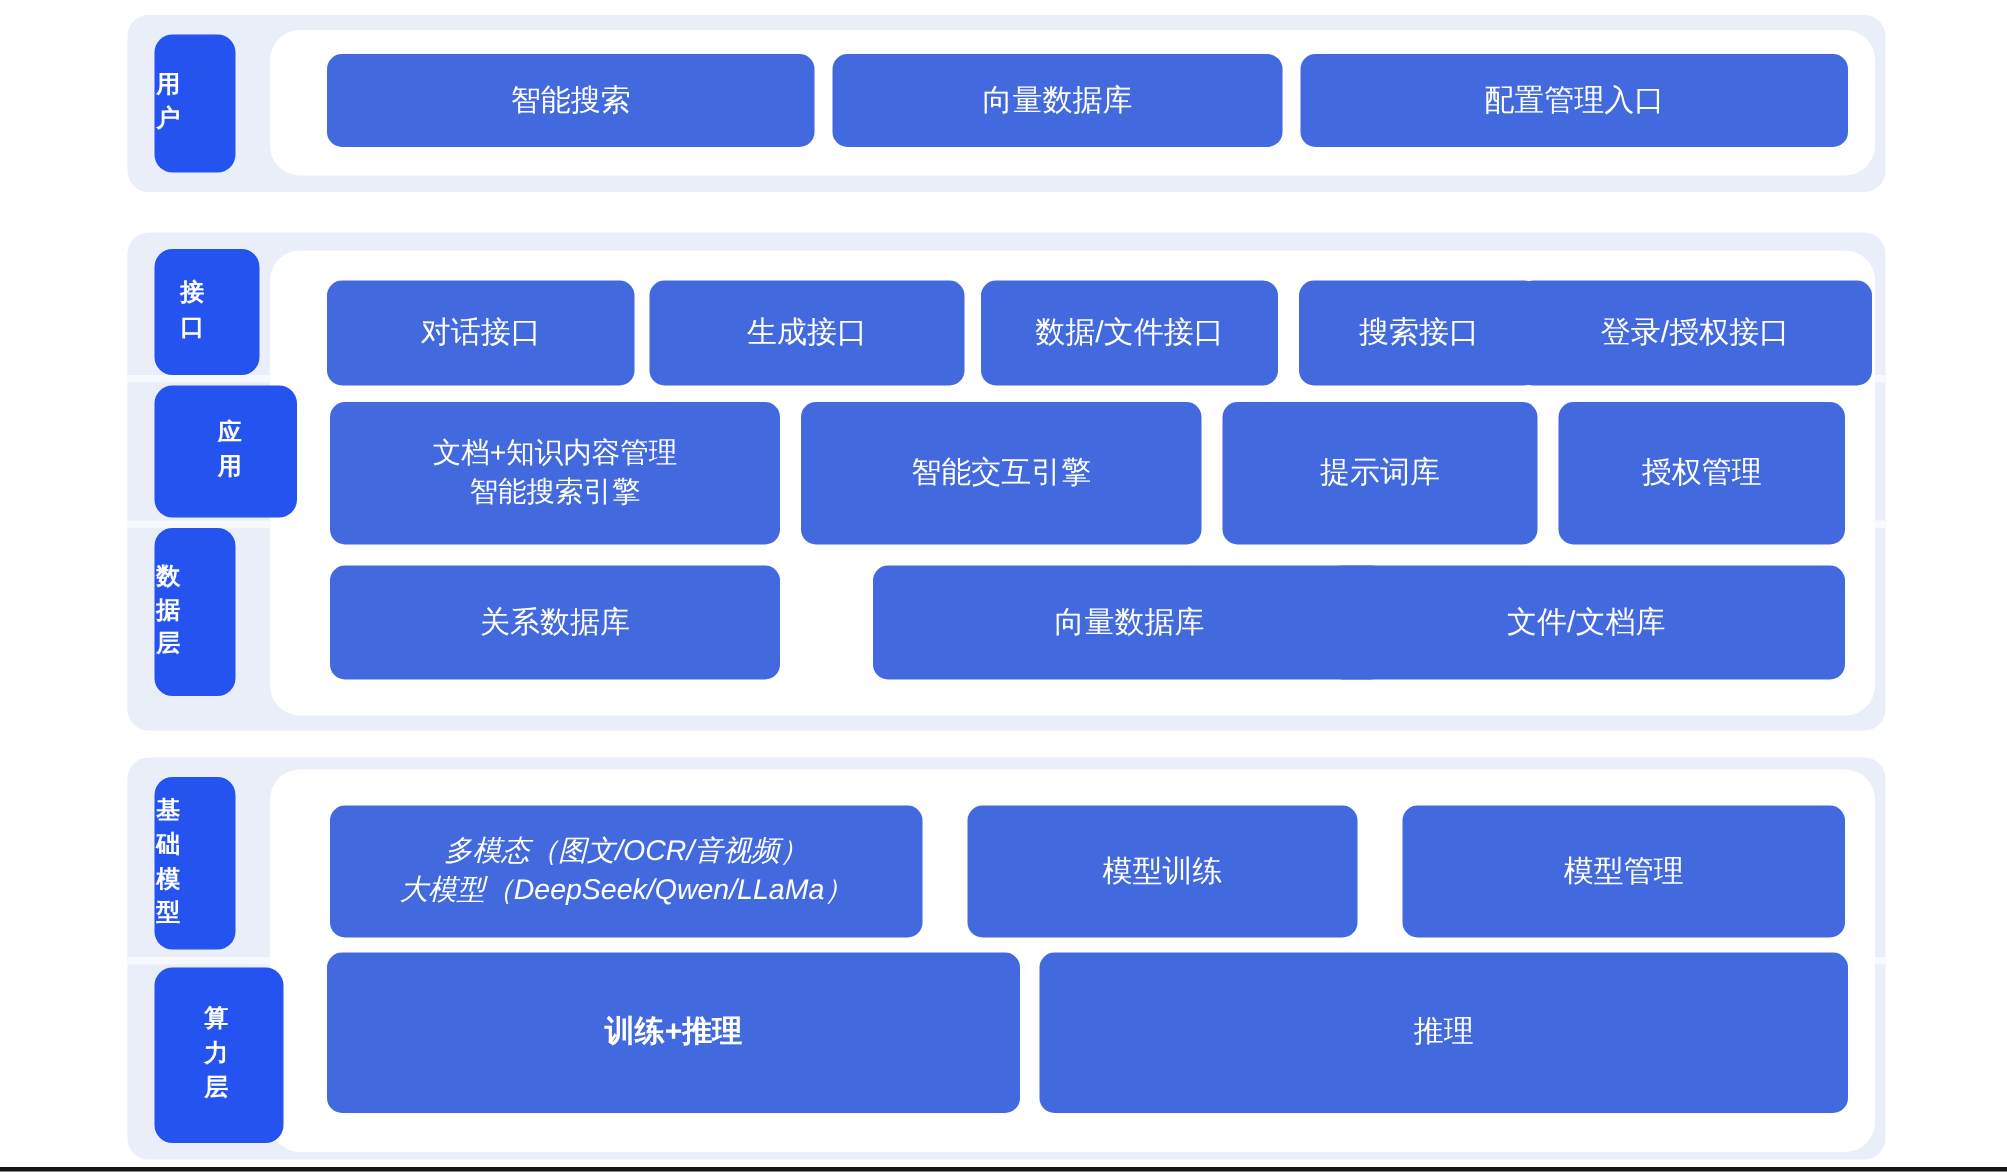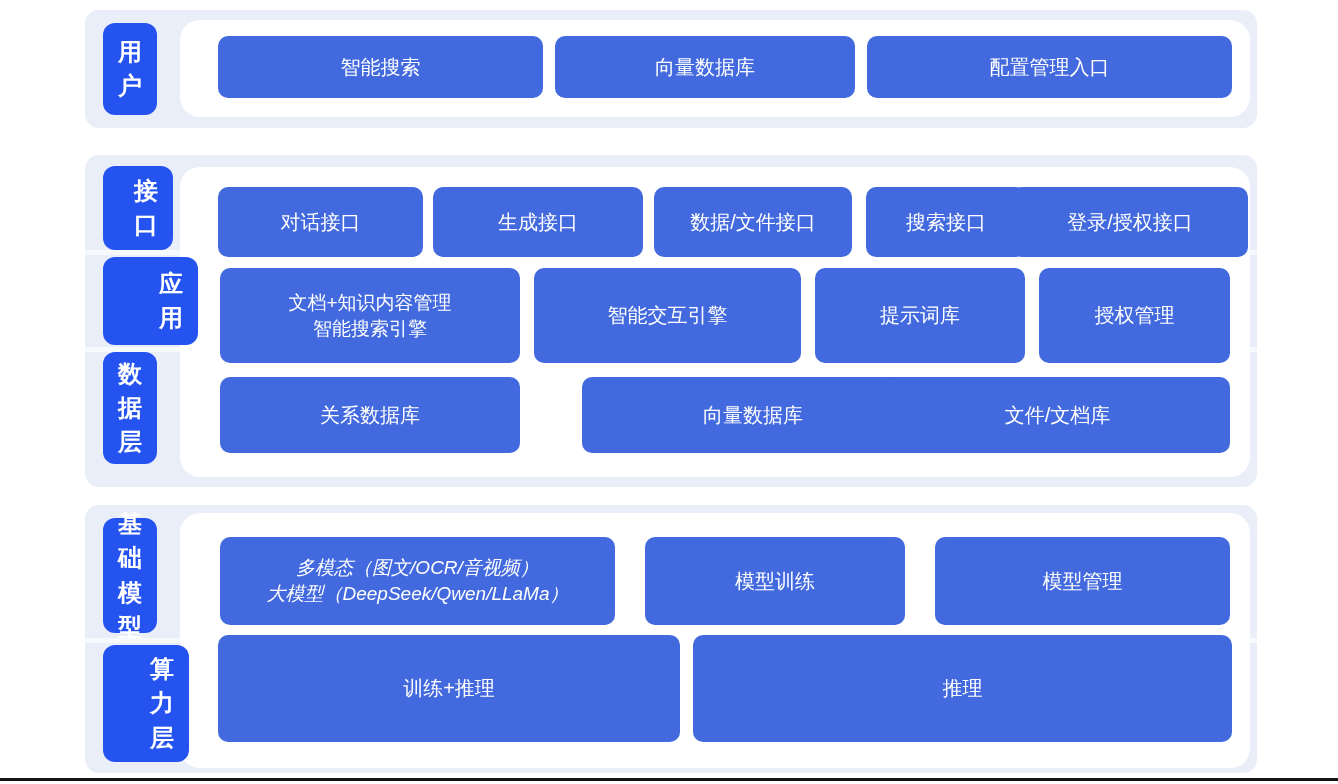--- a/index.html
+++ b/index.html
@@ -16,22 +16,22 @@
   .divider{position:absolute;left:85px;width:1172px;height:5px;background:#f6f9fd;z-index:2;}
 
   
   .inner{position:absolute;left:180px;width:1070px;background:#ffffff;border-radius:20px;z-index:3;}
   .inner-1{top:20px;height:97px;}
   .inner-2{top:167px;height:310px;}
   .inner-3{top:513px;height:255px;}
 
   
   .vlabel{position:absolute;left:103px;width:54px;background:#2553f0;border-radius:12px;
-          color:#ffffff;font-weight:bold;font-size:24px;z-index:4;
-          display:flex;align-items:center;justify-content:center;}
+          color:#ffffff;font-weight:bold;font-size:16px;z-index:4;
+          display:flex;align-items:center;}
   .vlabel span{display:block;width:1.15em;word-break:break-all;line-height:1.42;text-align:center;}
 
   
   .box{position:absolute;background:#4269de;border-radius:10px;color:#ffffff;z-index:4;
        display:flex;align-items:center;justify-content:center;text-align:center;
        font-size:20px;white-space:pre-line;line-height:1.35;}
   .box.small{font-size:19px;}
 
   .bottom-line{position:absolute;left:0;top:778px;width:1338px;height:3px;background:#141414;z-index:5;}
 </style>
@@ -89,17 +89,17 @@
   </div>
   <div class="vlabel" style="top:645px;height:117px;padding-left:32px;">
     <span>算力层</span>
   </div>
 
   <div class="box small" style="left:220px;top:537px;width:395px;height:88px;font-style:italic;">多模态（图文/OCR/音视频）
 大模型（DeepSeek/Qwen/LLaMa）</div>
   <div class="box" style="left:645px;top:537px;width:260px;height:88px;">模型训练</div>
   <div class="box" style="left:935px;top:537px;width:295px;height:88px;">模型管理</div>
 
-  <div class="box" style="left:218px;top:635px;width:462px;height:107px;">训练+推理</div>
+  <div class="box" style="left:218px;top:635px;width:462px;height:107px;font-weight:bold;">训练+推理</div>
   <div class="box" style="left:693px;top:635px;width:539px;height:107px;">推理</div>
 
   <div class="bottom-line"></div>
 </div>
 
 </body></html>

